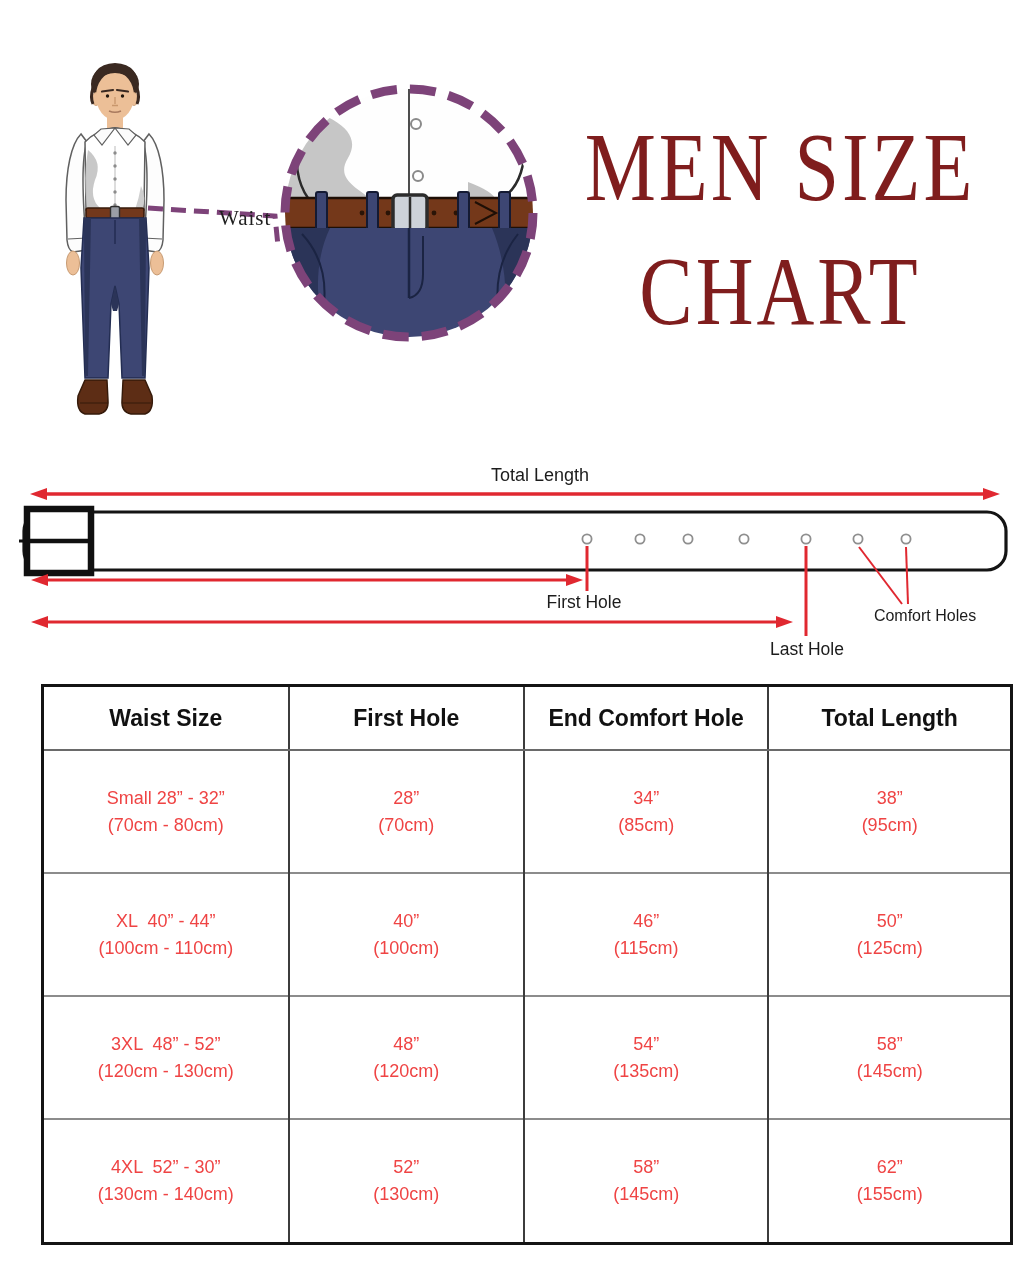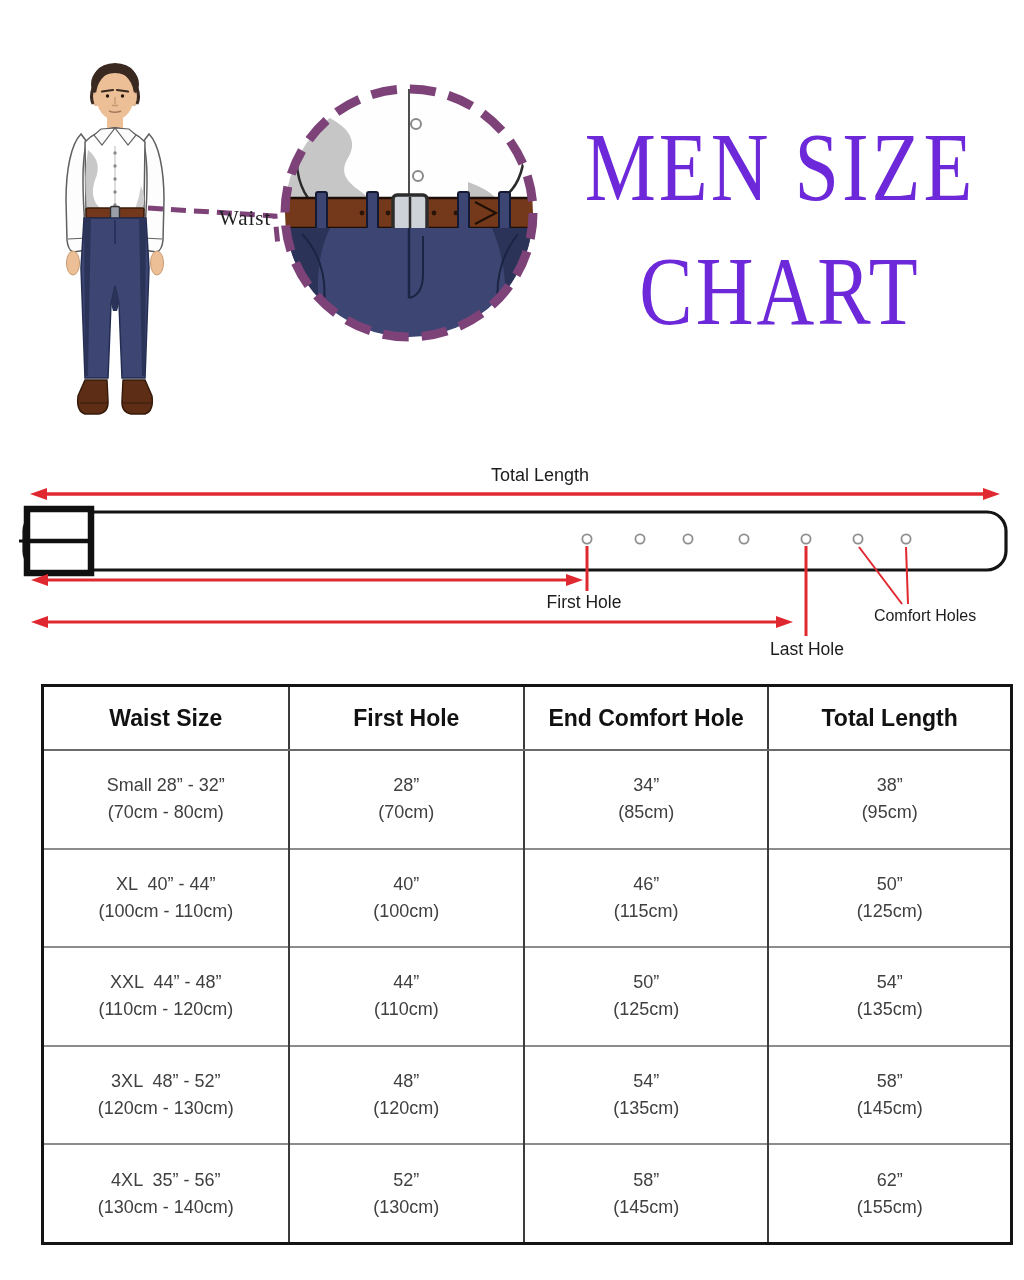--- a/index.html
+++ b/index.html
@@ -1,21 +1,21 @@
 <!DOCTYPE html>
 <html><head>
 <meta charset="utf-8">
 <style>
   html,body{margin:0;padding:0;background:#ffffff;}
   .page{position:relative;width:1024px;height:1280px;background:#ffffff;overflow:hidden;
         font-family:"Liberation Sans",sans-serif;color:#1a1a1a;}
 
   
   .title{position:absolute;left:565px;top:112px;width:430px;height:230px;
-         font-family:"Liberation Serif",serif;color:#6d28d9;text-align:center;}
+         font-family:"Liberation Serif",serif;color:#7f1d1d;text-align:center;}
   .title-line{position:absolute;left:0;width:100%;font-size:80px;letter-spacing:3px;
               transform:scaleY(1.22);transform-origin:center top;white-space:nowrap;}
   .title-line1{top:0;}
   .title-line2{top:124px;}
 
   
   .waist-label{position:absolute;left:219px;top:206px;font-family:"Liberation Serif",serif;
                font-size:21px;letter-spacing:1px;color:#1f1f1f;}
 
   
@@ -25,21 +25,21 @@
   .belt-svg{position:absolute;left:0;top:455px;}
   .belt-svg text{font-family:"Liberation Sans",sans-serif;fill:#1c1c1c;}
 
   
   .size-table-wrap{position:absolute;left:25px;top:684px;width:972px;height:561px;padding-left:16px;}
   table.size-table{width:100%;height:100%;border-collapse:collapse;table-layout:fixed;
                    border:3px solid #141414;}
   .size-table th{height:60px;font-size:23px;font-weight:bold;color:#111;text-align:center;
                  vertical-align:middle;border-left:2px solid #3c3c3c;border-bottom:2px solid #6a6a6a;}
   .size-table th:first-child{border-left:none;}
-  .size-table td{text-align:center;vertical-align:middle;font-size:18px;color:#404040;
+  .size-table td{text-align:center;vertical-align:middle;font-size:18px;color:#ef4444;
                  line-height:1.5;border-left:2px solid #3c3c3c;border-top:2px solid #8c8c8c;}
   .size-table td:first-child{border-left:none;}
   .size-table tbody tr:first-child td{border-top:none;}
   .size-table .l1,.size-table .l2{white-space:pre-wrap;}
 </style>
 </head>
 <body>
 
 <div class="page">
 
@@ -241,57 +241,39 @@
               <div class="l1">46”</div>
               <div class="l2">(115cm)</div>
             </td>
             <td>
               <div class="l1">50”</div>
               <div class="l2">(125cm)</div>
             </td>
           </tr>
           <tr>
             <td>
-              <div class="l1">XXL  44” - 48”</div>
-              <div class="l2">(110cm - 120cm)</div>
-            </td>
-            <td>
-              <div class="l1">44”</div>
-              <div class="l2">(110cm)</div>
-            </td>
-            <td>
-              <div class="l1">50”</div>
-              <div class="l2">(125cm)</div>
+              <div class="l1">3XL  48” - 52”</div>
+              <div class="l2">(120cm - 130cm)</div>
+            </td>
+            <td>
+              <div class="l1">48”</div>
+              <div class="l2">(120cm)</div>
             </td>
             <td>
               <div class="l1">54”</div>
               <div class="l2">(135cm)</div>
             </td>
-          </tr>
-          <tr>
-            <td>
-              <div class="l1">3XL  48” - 52”</div>
-              <div class="l2">(120cm - 130cm)</div>
-            </td>
-            <td>
-              <div class="l1">48”</div>
-              <div class="l2">(120cm)</div>
-            </td>
-            <td>
-              <div class="l1">54”</div>
-              <div class="l2">(135cm)</div>
-            </td>
             <td>
               <div class="l1">58”</div>
               <div class="l2">(145cm)</div>
             </td>
           </tr>
           <tr>
             <td>
-              <div class="l1">4XL  35” - 56”</div>
+              <div class="l1">4XL  52” - 30”</div>
               <div class="l2">(130cm - 140cm)</div>
             </td>
             <td>
               <div class="l1">52”</div>
               <div class="l2">(130cm)</div>
             </td>
             <td>
               <div class="l1">58”</div>
               <div class="l2">(145cm)</div>
             </td>

